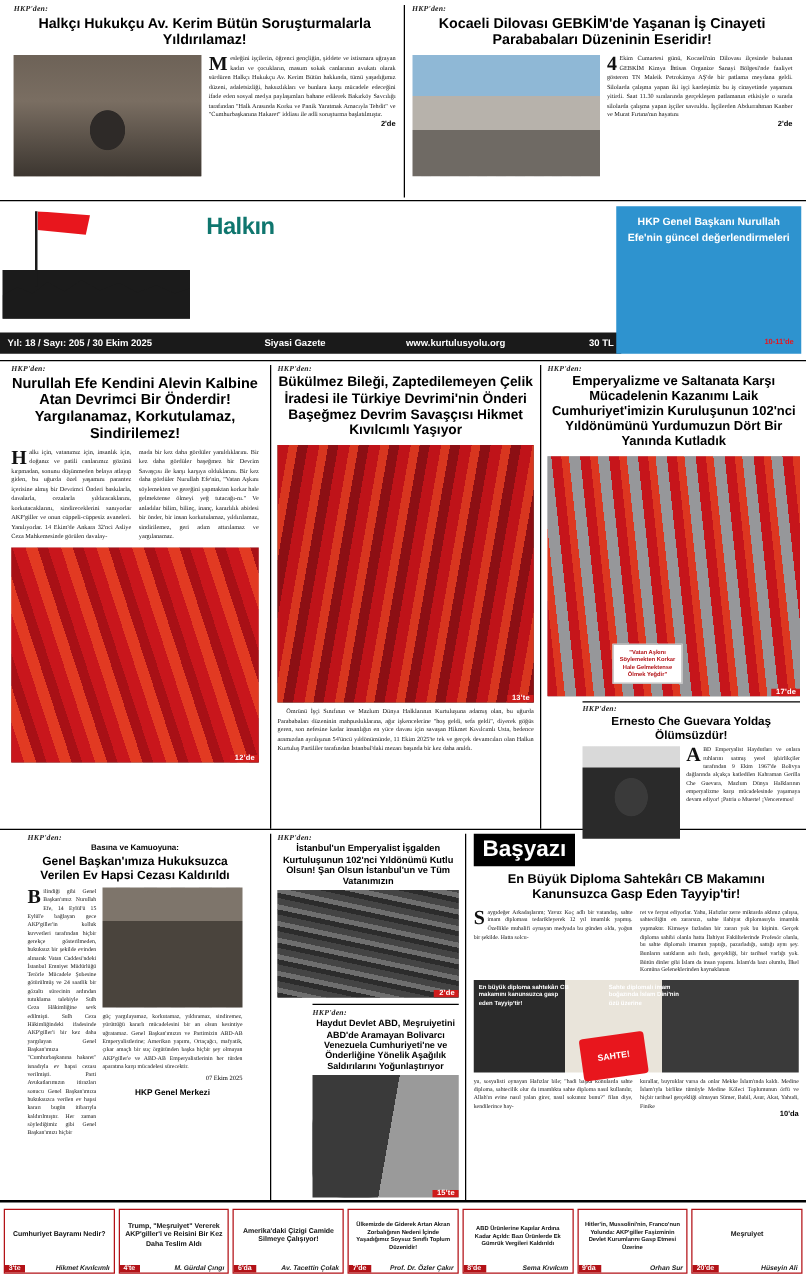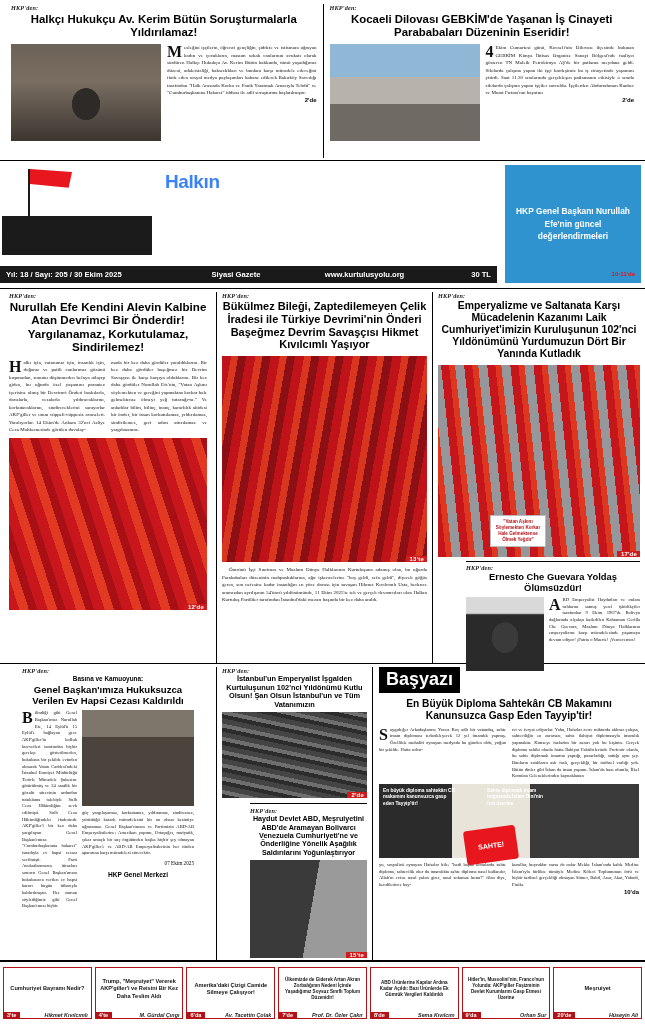--- a/index.html
+++ b/index.html
@@ -57,44 +57,44 @@
   .t-photo { width: 150px; height: 97px; }
   .t-txt { flex:1; }
 
   
   .masthead { position:relative; height:128px; border-top:1px solid #000; }
   .mast-main { position:absolute; left:0; top:0; width:497px; height:128px; }
   .logo-art { position:absolute; left:2px; top:2px; width:150px; height:92px; }
   .halkin {
     position:absolute; left:165px; top:10px;
     font-family:"Liberation Sans", sans-serif; font-weight:bold;
-    font-size:19px; color:#3b82f6; letter-spacing:-.4px;
+    font-size:19px; color:#0f766e; letter-spacing:-.4px;
   }
   .kurtulus {
     position:absolute; left:8px; top:14px; width:492px;
     font-family:"Liberation Sans", sans-serif; font-weight:bold;
     font-size:71px; line-height:.88; color:#e8161d;
     letter-spacing:-2.6px; white-space:nowrap;
   }
   .mast-bar {
     position:absolute; left:0; bottom:6px; width:497px; height:17px;
     background:#1a1a1a; color:#fff; display:flex; align-items:center;
     font-family:"Liberation Sans", sans-serif; font-weight:bold; font-size:7.6px;
     padding:0 6px;
   }
   .mast-bar .s1 { width:182px; }
   .mast-bar .s2 { width:96px; text-align:center; }
   .mast-bar .s3 { flex:1; text-align:center; }
   .mast-bar .s4 { width:46px; text-align:right; }
   .mast-side {
-    position:absolute; right:4px; top:4px; width:136px; height:118px;
+    position:absolute; right:4px; top:4px; width:148px; height:118px;
     background:#2e93cf; color:#fff;
     font-family:"Liberation Sans", sans-serif; font-weight:bold;
     display:flex; flex-direction:column; align-items:center;
-    justify-content:center; text-align:center; font-size:8.4px; line-height:1.5;
+    text-align:center; font-size:8.4px; line-height:1.5;
     padding:6px; position:absolute;
   }
   .mast-side .sref {
     position:absolute; right:6px; bottom:4px;
     font-size:6px; color:#e8161d;
   }
 
   
   .band3 { display:flex; height:375px; border-top:1px solid #000; padding-top:3px; }
   .c1 { width: 216px; padding: 0 9px; }

